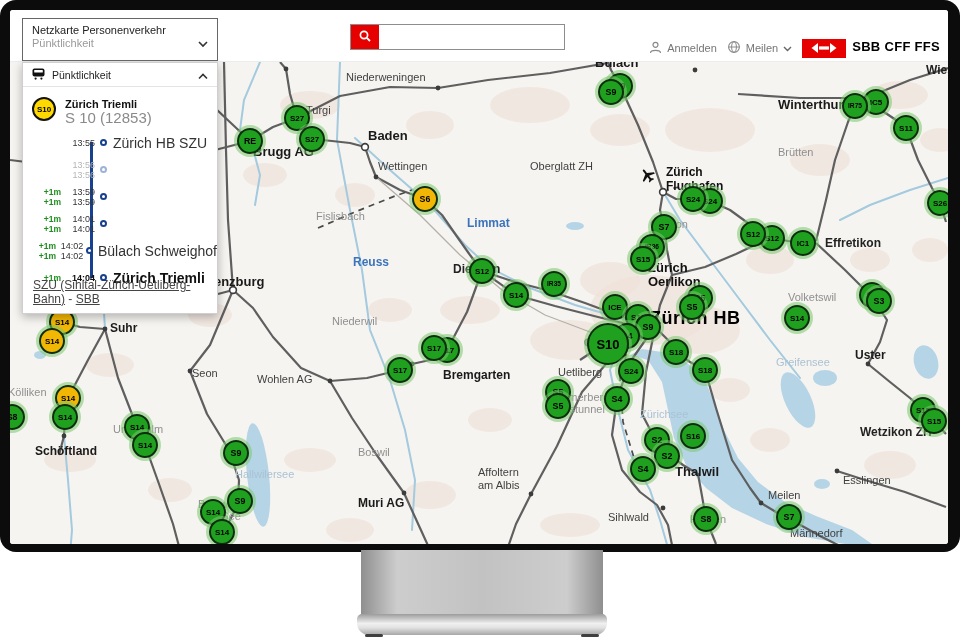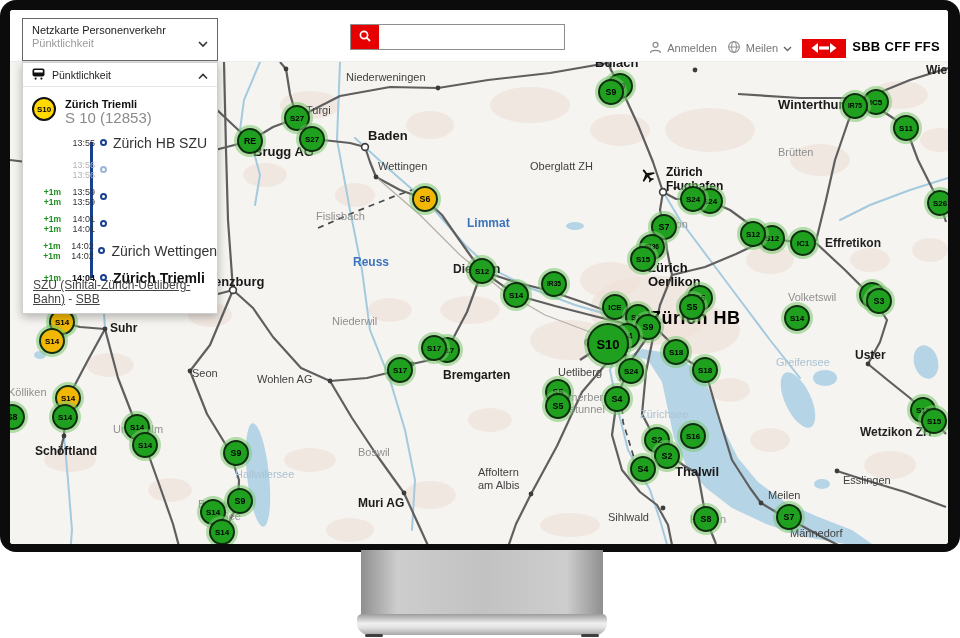--- a/index.html
+++ b/index.html
@@ -663,21 +663,21 @@
               <div>+1m</div>
               <div>+1m</div>
             </div>
             <div class="col-time">
               <div>14:02</div>
               <div>14:02</div>
             </div>
             <div class="col-dot">
               <div class="dot"></div>
             </div>
-            <div class="col-name">Zürich Wettingen</div>
+            <div class="col-name">Bülach Schweighof</div>
           </div>
           <div class="stop-row terminal">
             <div class="col-delay">
               <div>+1m</div>
             </div>
             <div class="col-time">
               <div>14:04</div>
             </div>
             <div class="col-dot">
               <div class="dot"></div>

